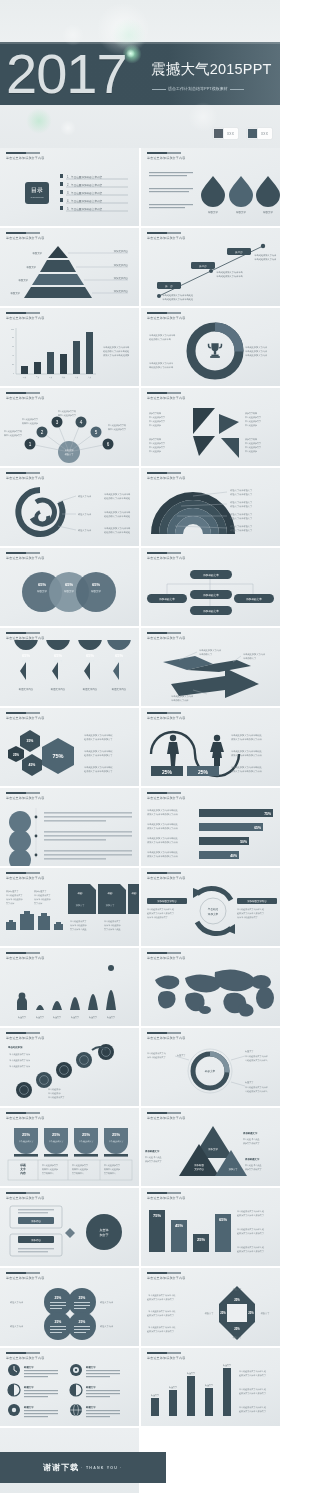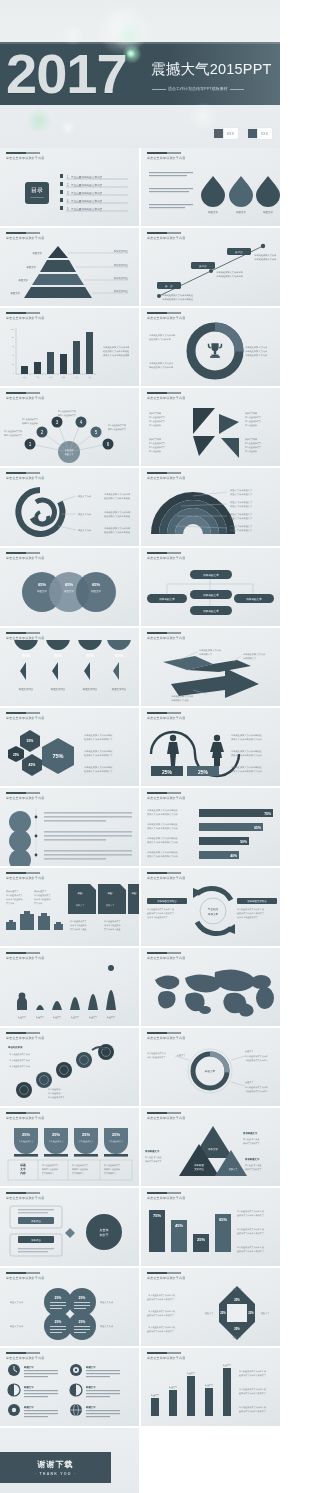--- a/index.html
+++ b/index.html
@@ -25,21 +25,21 @@
   .b1 { left:96px; top:2px; width:54px; height:54px; background:radial-gradient(circle,rgba(255,255,255,.55),rgba(255,255,255,0) 70%); }
   .b2 { left:112px; top:18px; width:34px; height:34px; background:radial-gradient(circle,rgba(200,240,220,.45),rgba(255,255,255,0) 70%); }
   .b3 { left:122px; top:44px; width:20px; height:20px; background:radial-gradient(circle,rgba(170,255,205,.85),rgba(180,255,210,0) 68%); }
   .b4 { left:126px; top:49px; width:9px; height:9px; background:radial-gradient(circle,rgba(225,255,240,.95),rgba(225,255,240,0) 70%); }
   .b5 { left:26px; top:108px; width:26px; height:26px; background:radial-gradient(circle,rgba(165,230,190,.5),rgba(165,230,190,0) 70%); }
   .b6 { left:60px; top:120px; width:16px; height:16px; background:radial-gradient(circle,rgba(255,255,255,.5),rgba(255,255,255,0) 70%); }
   .b7 { left:188px; top:102px; width:30px; height:30px; background:radial-gradient(circle,rgba(255,255,255,.4),rgba(255,255,255,0) 70%); }
   .b8 { left:62px; top:24px; width:22px; height:22px; background:radial-gradient(circle,rgba(255,255,255,.35),rgba(255,255,255,0) 70%); }
 
   .cover-year { position:absolute; left:6px; top:46px; z-index:7;
-    font-size:56px; line-height:56px; font-weight:bold; letter-spacing:-1px;
+    font-size:56px; line-height:56px; font-weight:normal; letter-spacing:-1px;
     color:rgba(232,238,240,.92);
     text-shadow:0 1px 0 rgba(0,0,0,.18); }
   .cover-title { position:absolute; left:151px; top:62px; z-index:7;
     font-size:14.5px; line-height:15px; font-weight:normal; color:#f3f6f7;
     letter-spacing:.2px; white-space:nowrap; }
   .cover-sub { position:absolute; left:152px; top:86px; z-index:7;
     font-size:4px; line-height:6px; color:#c6d2d8; white-space:nowrap;
     display:flex; align-items:center; gap:2px; }
   .cover-sub .rule { display:block; width:14px; height:1px; background:#9fb0b8; }
 
@@ -60,22 +60,22 @@
     border:0; }
   .slide-head { position:absolute; left:6px; top:4px; }
   .slide-head .bar { width:34px; height:2.4px;
     background:linear-gradient(90deg,#3f525c 0%,#3f525c 58%,#8d9aa1 58%,#8d9aa1 100%); }
   .slide-head .sub { margin-top:2px; font-size:3px; color:#5d6a71; letter-spacing:.2px; }
   .body { position:absolute; left:0; top:12px; width:139px; height:66px; }
 
   
   .closing { position:relative; width:139px; height:78px;
     background:linear-gradient(180deg,#eceff1,#e4e9eb); }
-  .closing-band { position:absolute; left:0; top:24px; width:111px; height:31px;
-    background:#3f525c; display:flex; flex-direction:column;
+  .closing-band { position:absolute; left:0; top:24px; width:166px; height:31px;
+    background:#3f525c; display:flex; flex-direction:row;
     align-items:center; justify-content:center; gap:2px; }
   .closing-main { font-size:8px; font-weight:bold; color:#f2f6f7; letter-spacing:1px; }
   .closing-sub { font-size:3.6px; color:#c9d4d9; letter-spacing:1.2px; font-weight:bold; }
 
   .blank { width:139px; height:78px; background:#ffffff; }
 
   svg { display:block; }
 </style>
 </head>
 <body>

